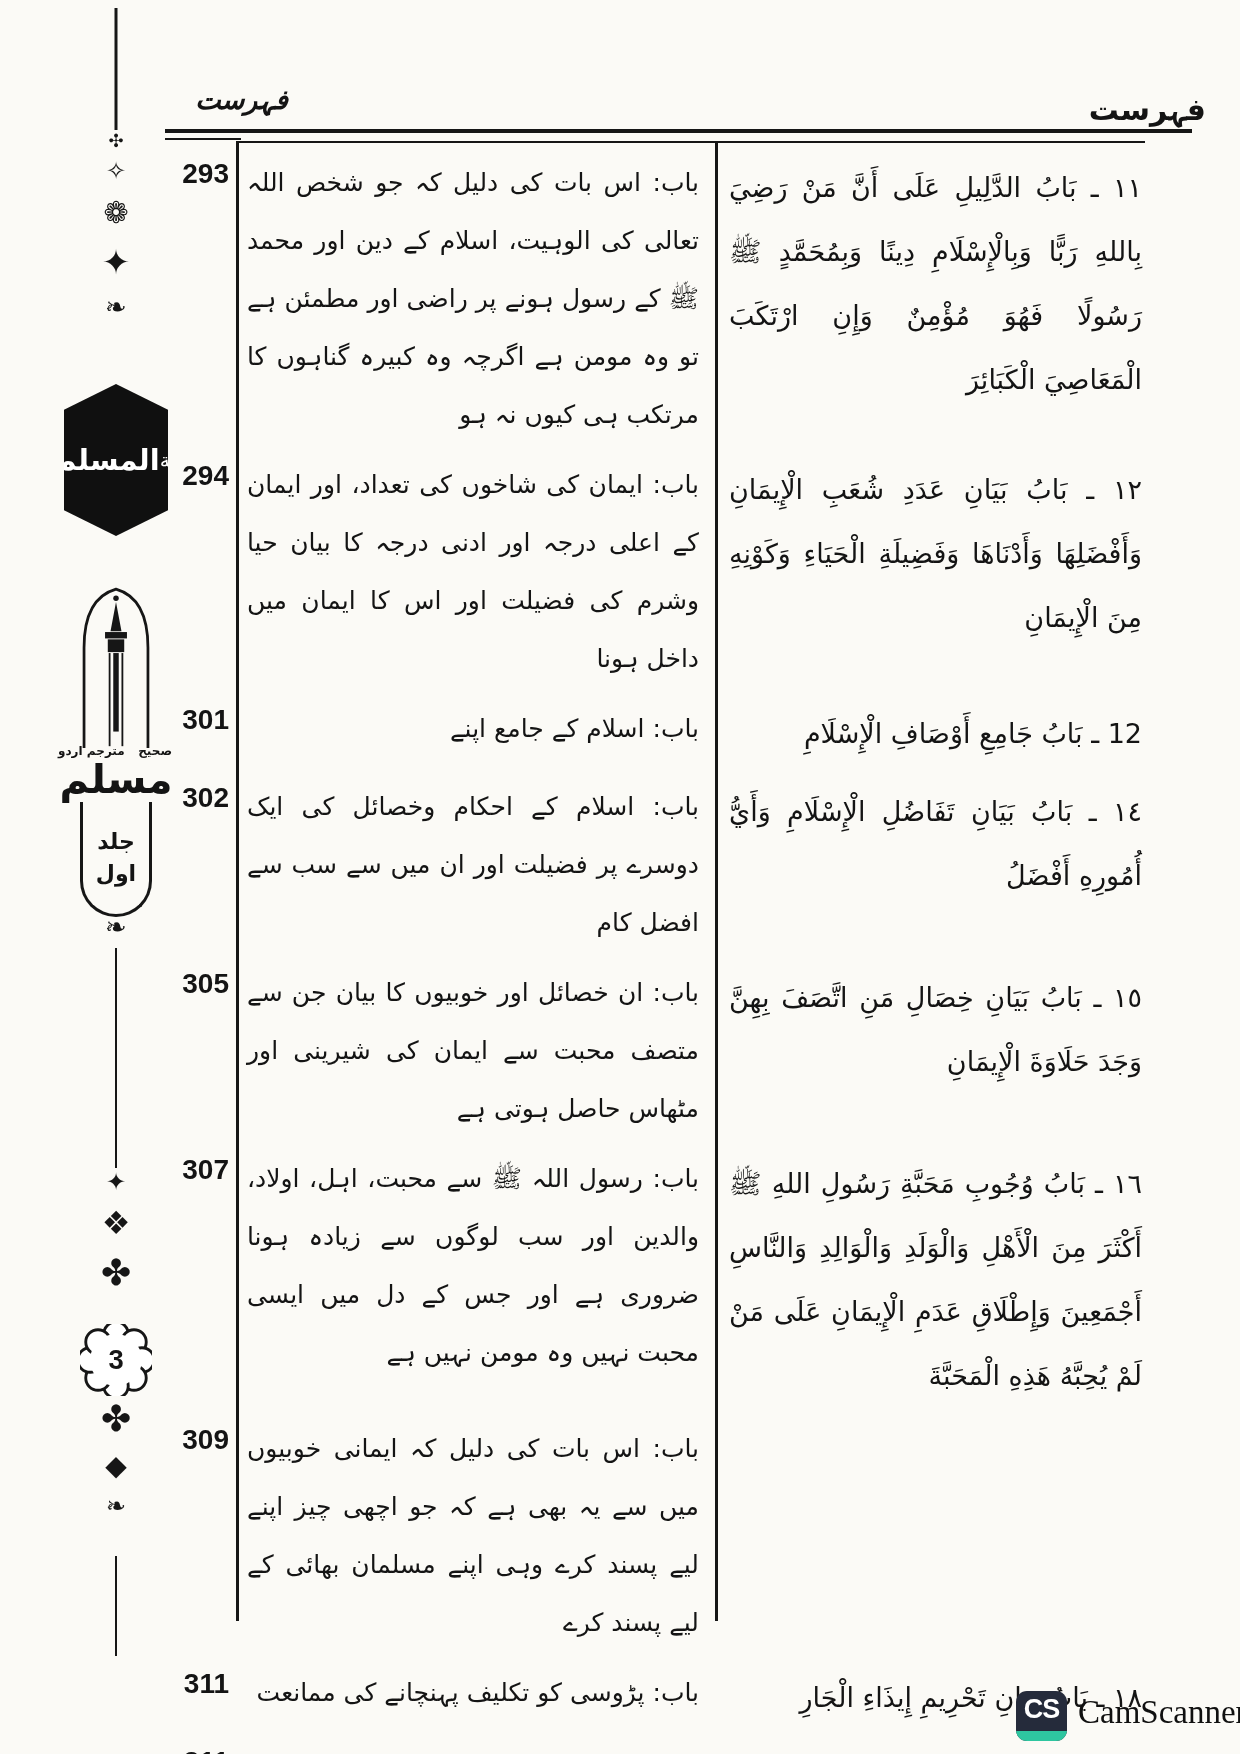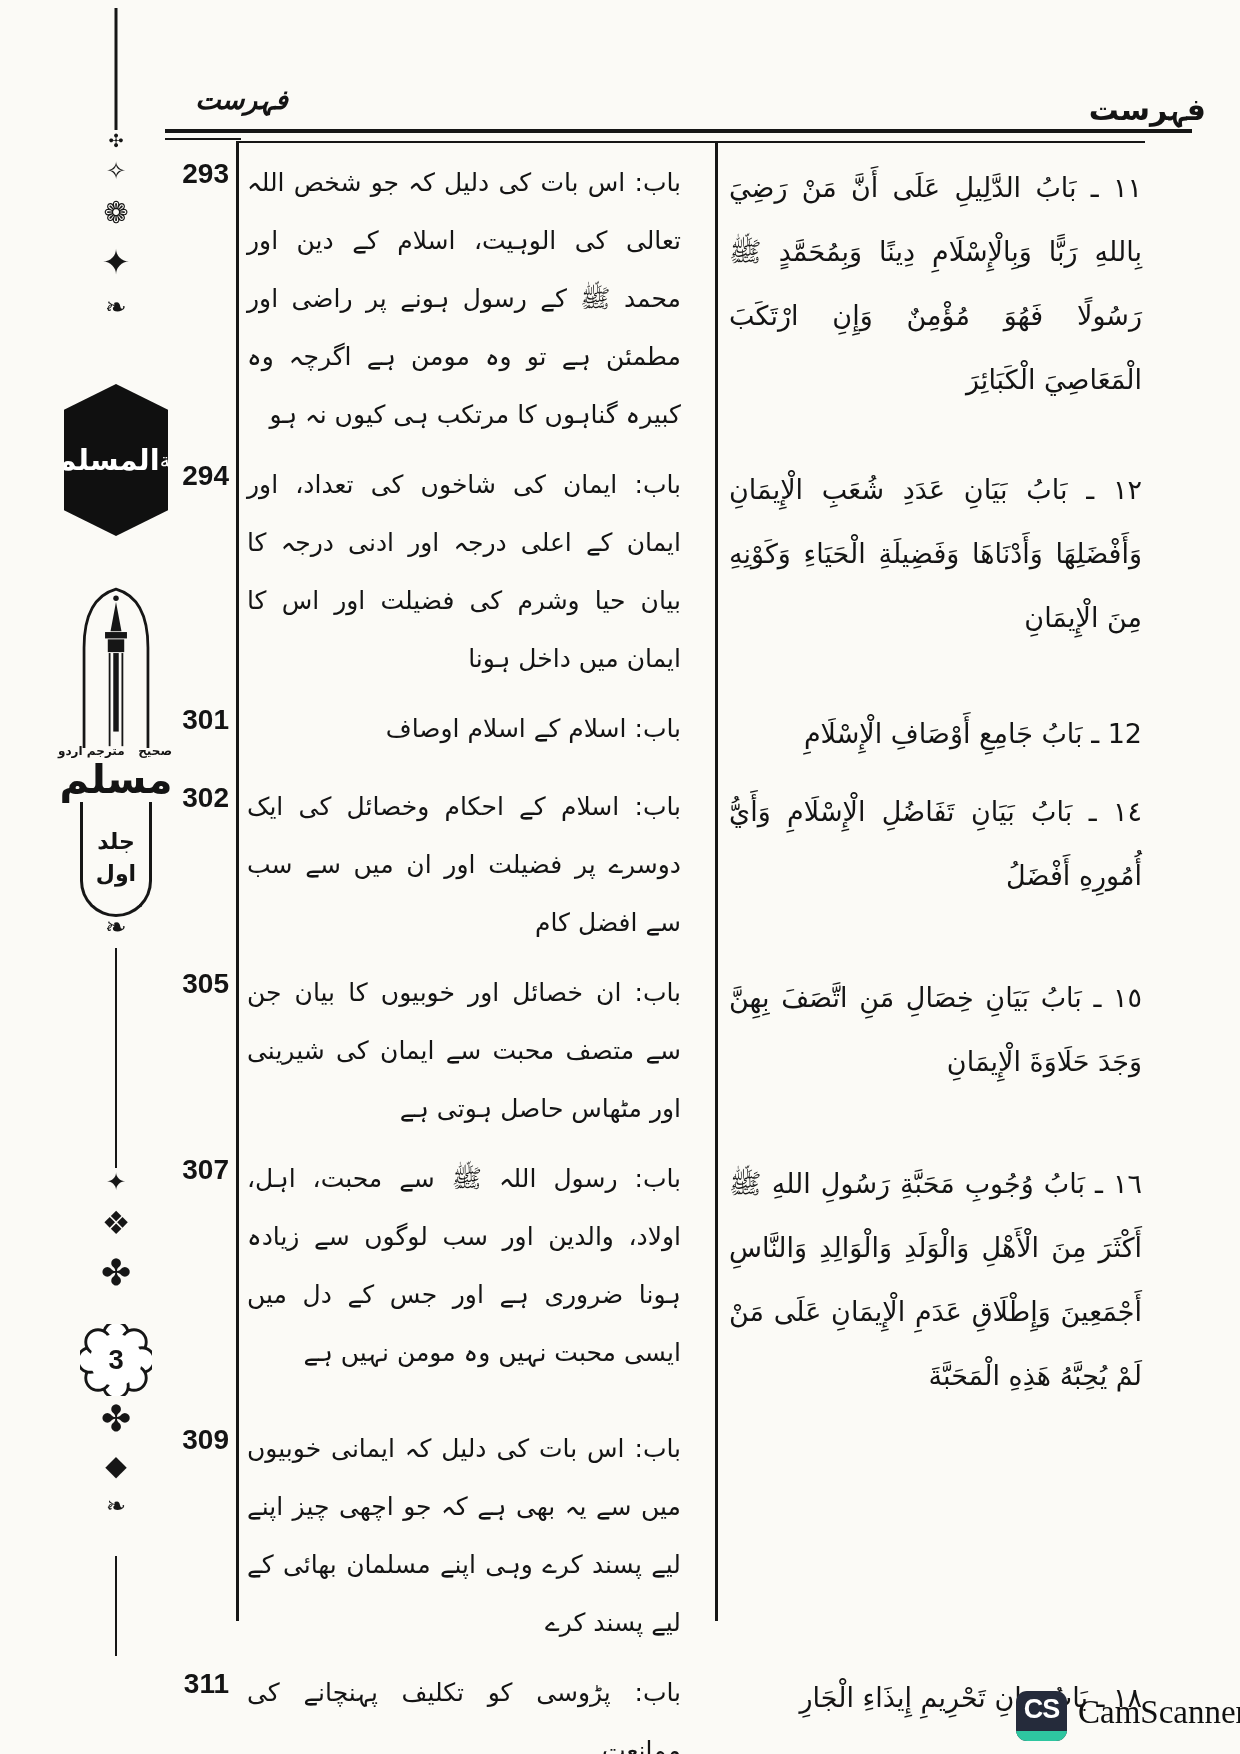--- a/index.html
+++ b/index.html
@@ -34,21 +34,21 @@
     align-items:start;
   }
   .cell-page{
     font-family:"Liberation Sans",sans-serif;
     font-weight:bold;font-size:28px;
     text-align:right;padding:8px 8px 0 0;direction:ltr;
   }
   .cell-urdu{
     direction:rtl;text-align:justify;text-align-last:right;
     font-size:25px;line-height:58px;
-    padding:4px 34px 8px 10px;
+    padding:4px 16px 8px 10px;
   }
   .cell-arabic{
     direction:rtl;text-align:justify;text-align-last:right;
     font-size:27px;line-height:64px;
     padding:6px 10px 8px 14px;
   }
   
   .margin-strip{position:absolute;left:58px;top:0;width:116px;height:1754px;}
   .m-center{position:absolute;left:50%;transform:translateX(-50%);}
   .m-vline{width:3px;background:#161616;}
@@ -119,21 +119,21 @@
     <div class="cell-urdu">باب: اس بات کی دلیل کہ جو شخص اللہ تعالی کی الوہیت، اسلام کے دین اور محمد ﷺ کے رسول ہونے پر راضی اور مطمئن ہے تو وہ مومن ہے اگرچہ وہ کبیرہ گناہوں کا مرتکب ہی کیوں نہ ہو</div>
     <div class="cell-arabic">١١ ـ بَابُ الدَّلِيلِ عَلَى أَنَّ مَنْ رَضِيَ بِاللهِ رَبًّا وَبِالْإِسْلَامِ دِينًا وَبِمُحَمَّدٍ ﷺ رَسُولًا فَهُوَ مُؤْمِنٌ وَإِنِ ارْتَكَبَ الْمَعَاصِيَ الْكَبَائِرَ</div>
   </div>
     <div class="toc-row">
     <div class="cell-page">294</div>
     <div class="cell-urdu">باب: ایمان کی شاخوں کی تعداد، اور ایمان کے اعلی درجہ اور ادنی درجہ کا بیان حیا وشرم کی فضیلت اور اس کا ایمان میں داخل ہونا</div>
     <div class="cell-arabic">١٢ ـ بَابُ بَيَانِ عَدَدِ شُعَبِ الْإِيمَانِ وَأَفْضَلِهَا وَأَدْنَاهَا وَفَضِيلَةِ الْحَيَاءِ وَكَوْنِهِ مِنَ الْإِيمَانِ</div>
   </div>
     <div class="toc-row">
     <div class="cell-page">301</div>
-    <div class="cell-urdu">باب: اسلام کے اسلام اوصاف</div>
+    <div class="cell-urdu">باب: اسلام کے جامع اپنے</div>
     <div class="cell-arabic">12 ـ بَابُ جَامِعِ أَوْصَافِ الْإِسْلَامِ</div>
   </div>
     <div class="toc-row">
     <div class="cell-page">302</div>
     <div class="cell-urdu">باب: اسلام کے احکام وخصائل کی ایک دوسرے پر فضیلت اور ان میں سے سب سے افضل کام</div>
     <div class="cell-arabic">١٤ ـ بَابُ بَيَانِ تَفَاضُلِ الْإِسْلَامِ وَأَيُّ أُمُورِهِ أَفْضَلُ</div>
   </div>
     <div class="toc-row">
     <div class="cell-page">305</div>
     <div class="cell-urdu">باب: ان خصائل اور خوبیوں کا بیان جن سے متصف محبت سے ایمان کی شیرینی اور مٹھاس حاصل ہوتی ہے</div>

